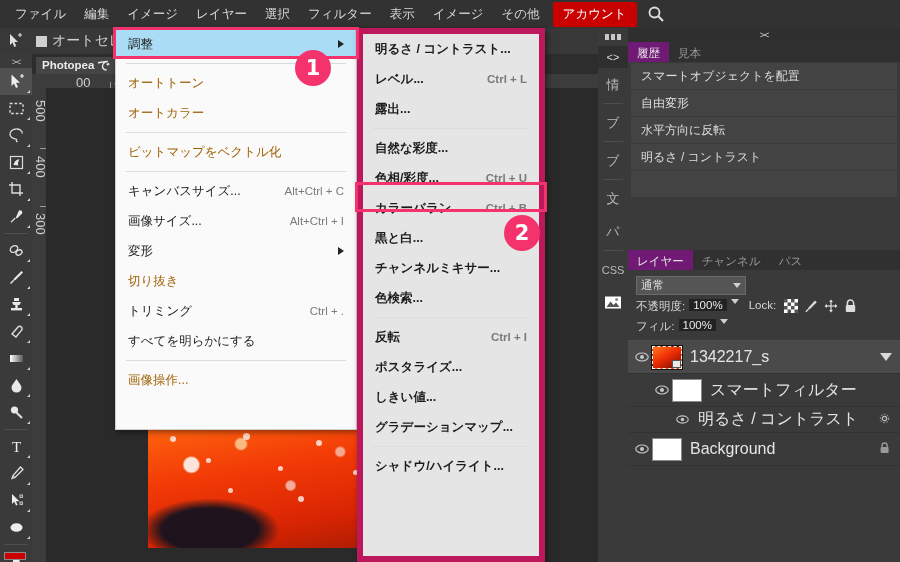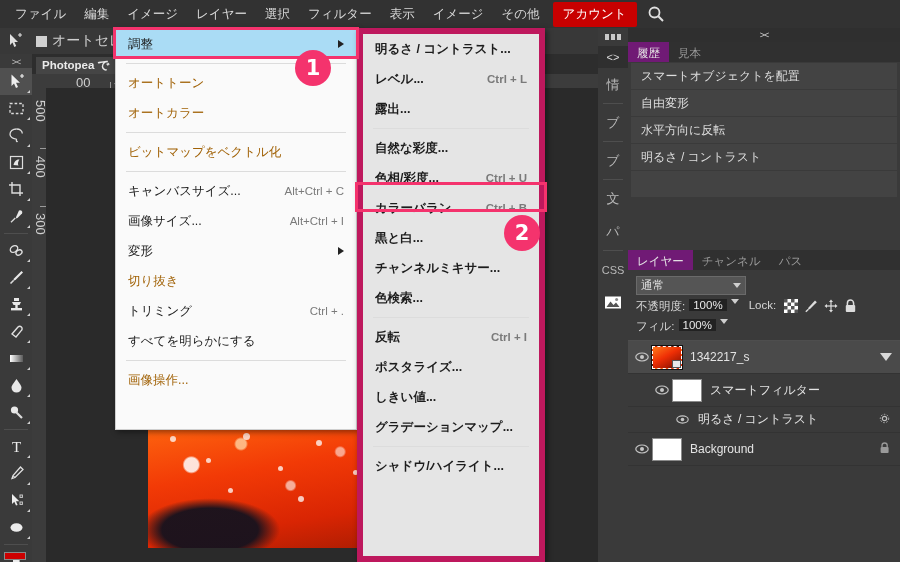--- a/index.html
+++ b/index.html
@@ -169,21 +169,21 @@
   .caret-dn { width:0;height:0;border-left:4px solid transparent;border-right:4px solid transparent;border-top:5px solid #cfcfcf;}
   .lock-ics { display:flex; align-items:center; gap:6px; margin-left:4px;}
   .lyr {
     height:33px; display:flex; align-items:center; padding:0 6px; position:relative;
     border-bottom:1px solid #333;
   }
   .lyr.sel { background:#4a4a4a; }
   .eye { width:16px; display:flex; align-items:center; justify-content:center;}
   .thumb { width:30px; height:23px; background:#fff; border:1px solid #8a8a8a; margin-left:2px; flex:none;}
   .thumb.sel-th { border:1px dashed #fff; outline:1px solid #111;}
-  .lyr .nm { margin-left:8px; font-size:12px; color:#e4e4e4; white-space:nowrap;}
+  .lyr .nm { margin-left:8px; font-size:16px; color:#e4e4e4; white-space:nowrap;}
   .sub { padding-left:26px; }
   .sub2 { padding-left:46px; }
 </style>
 </head>
 <body>
 
 <div id="app">
 
   <div class="menubar">
     <div class="mi">ファイル</div>

